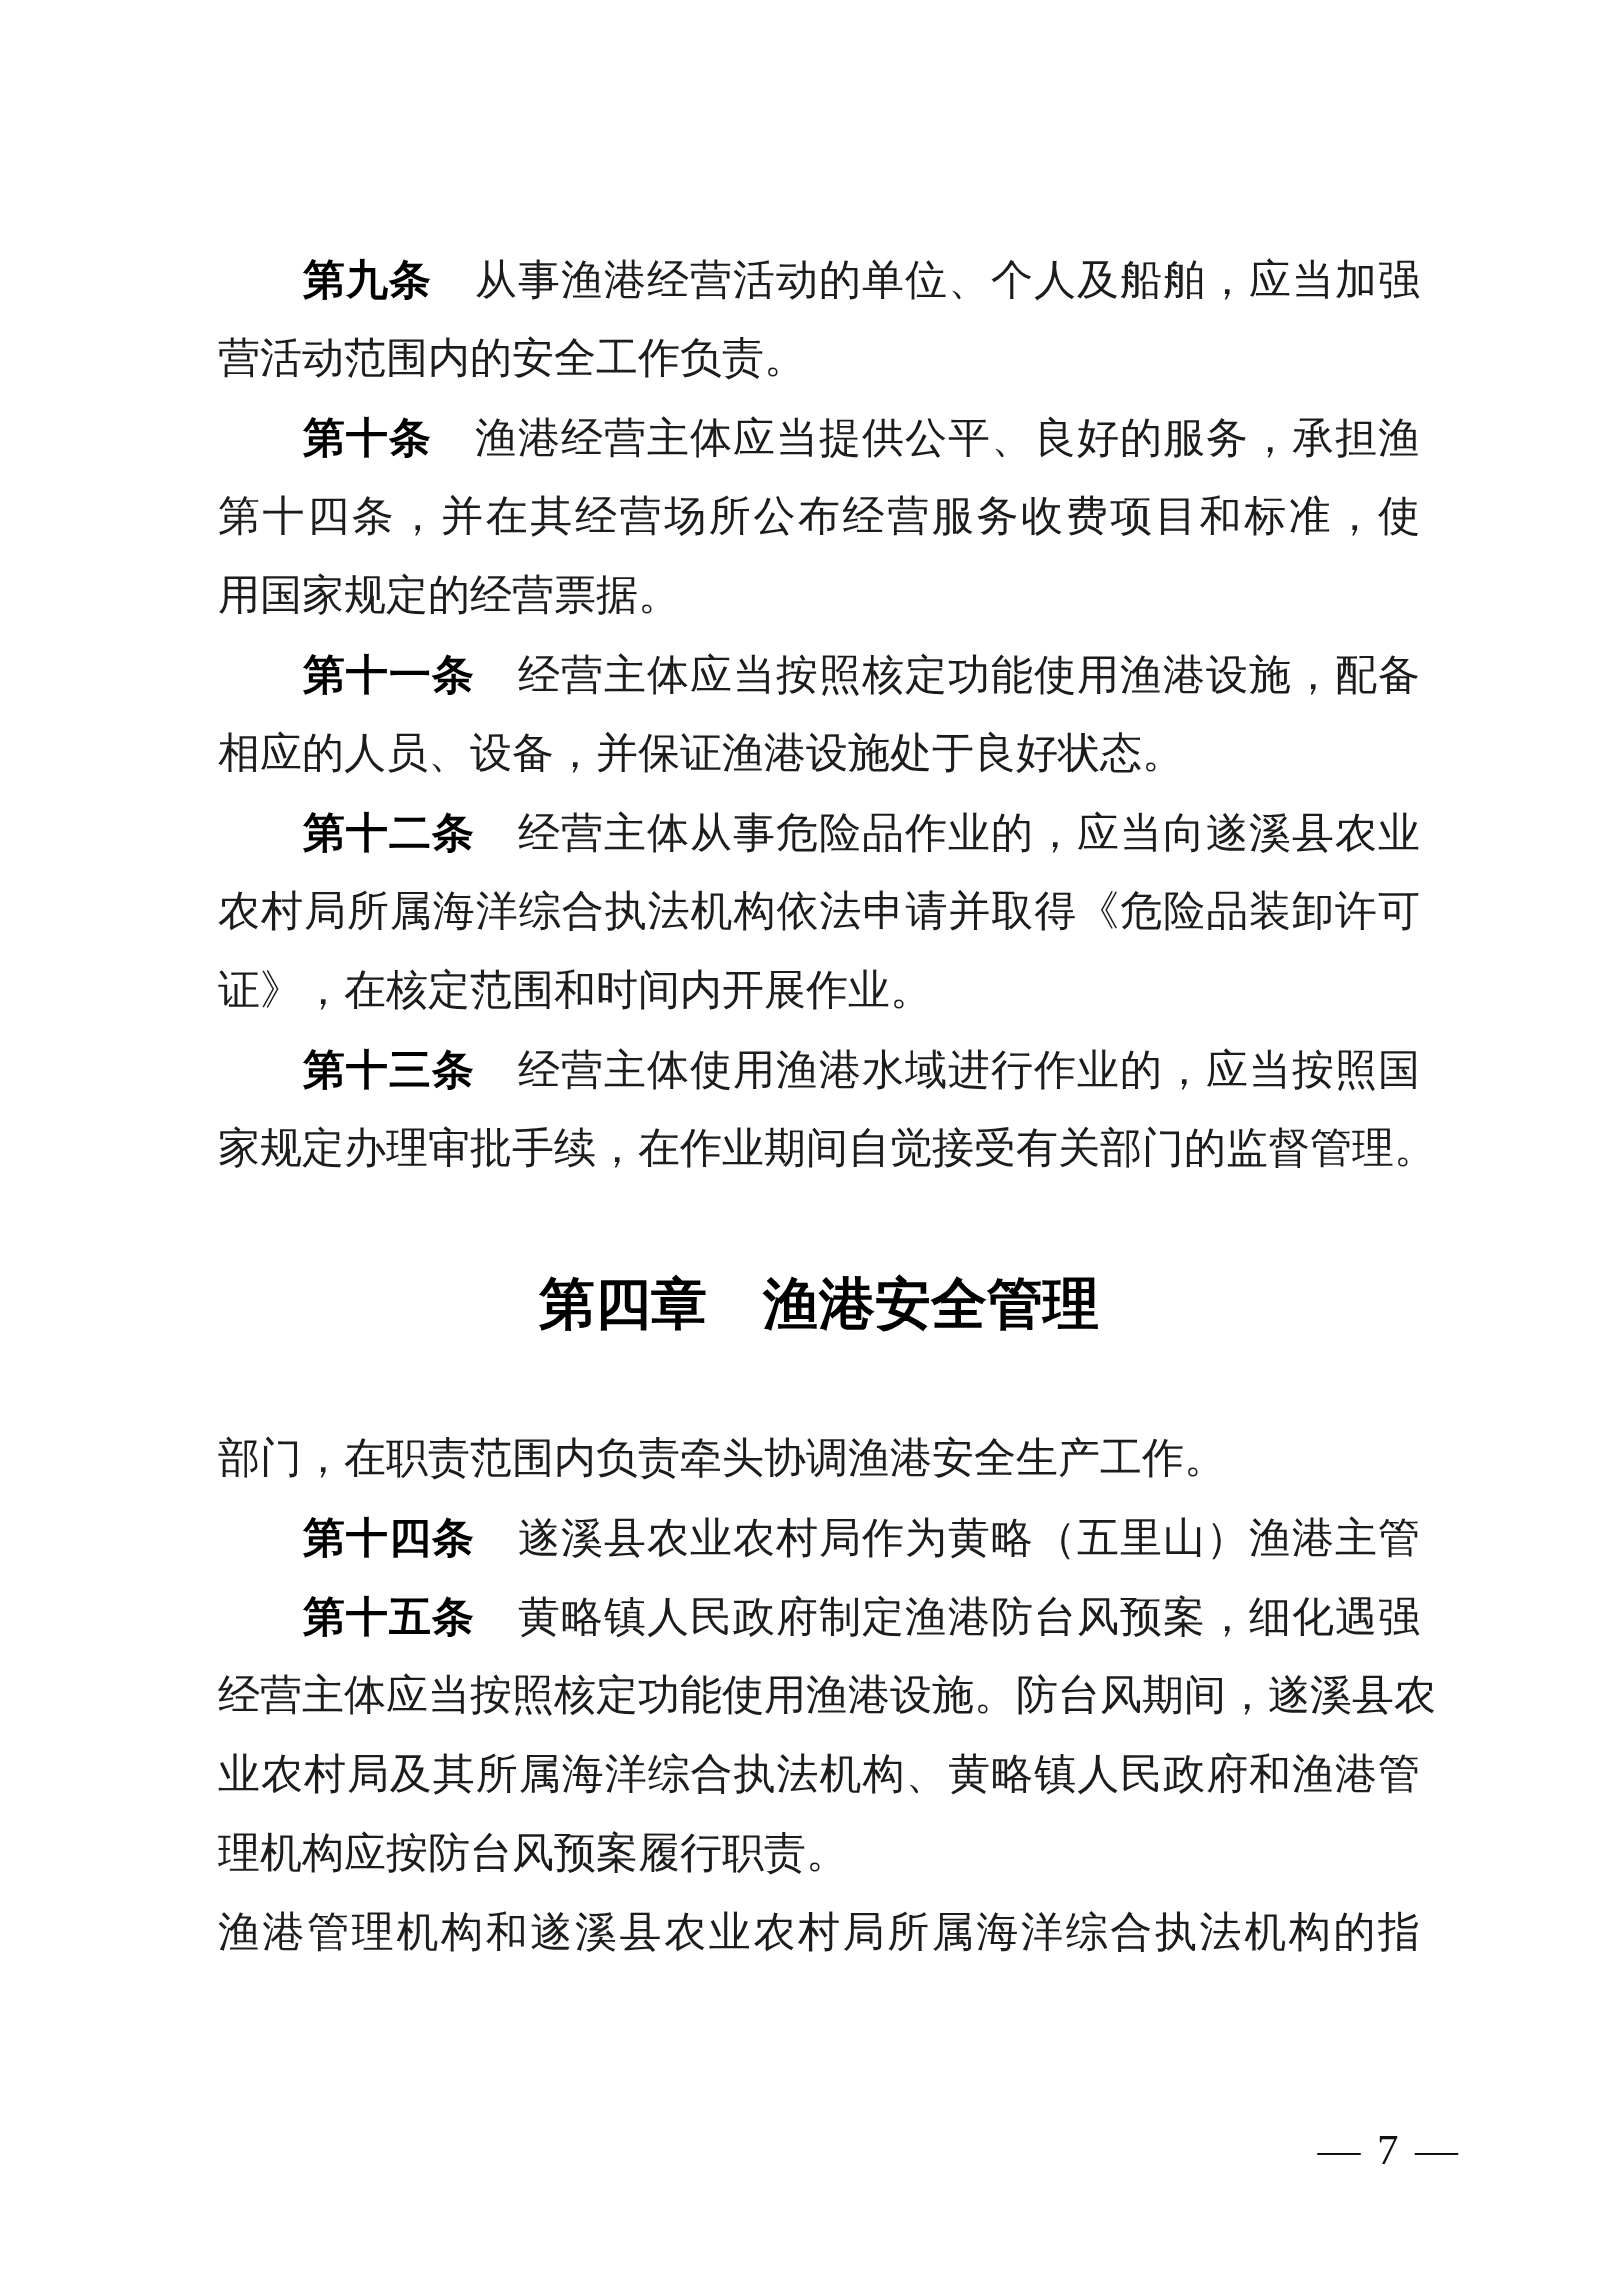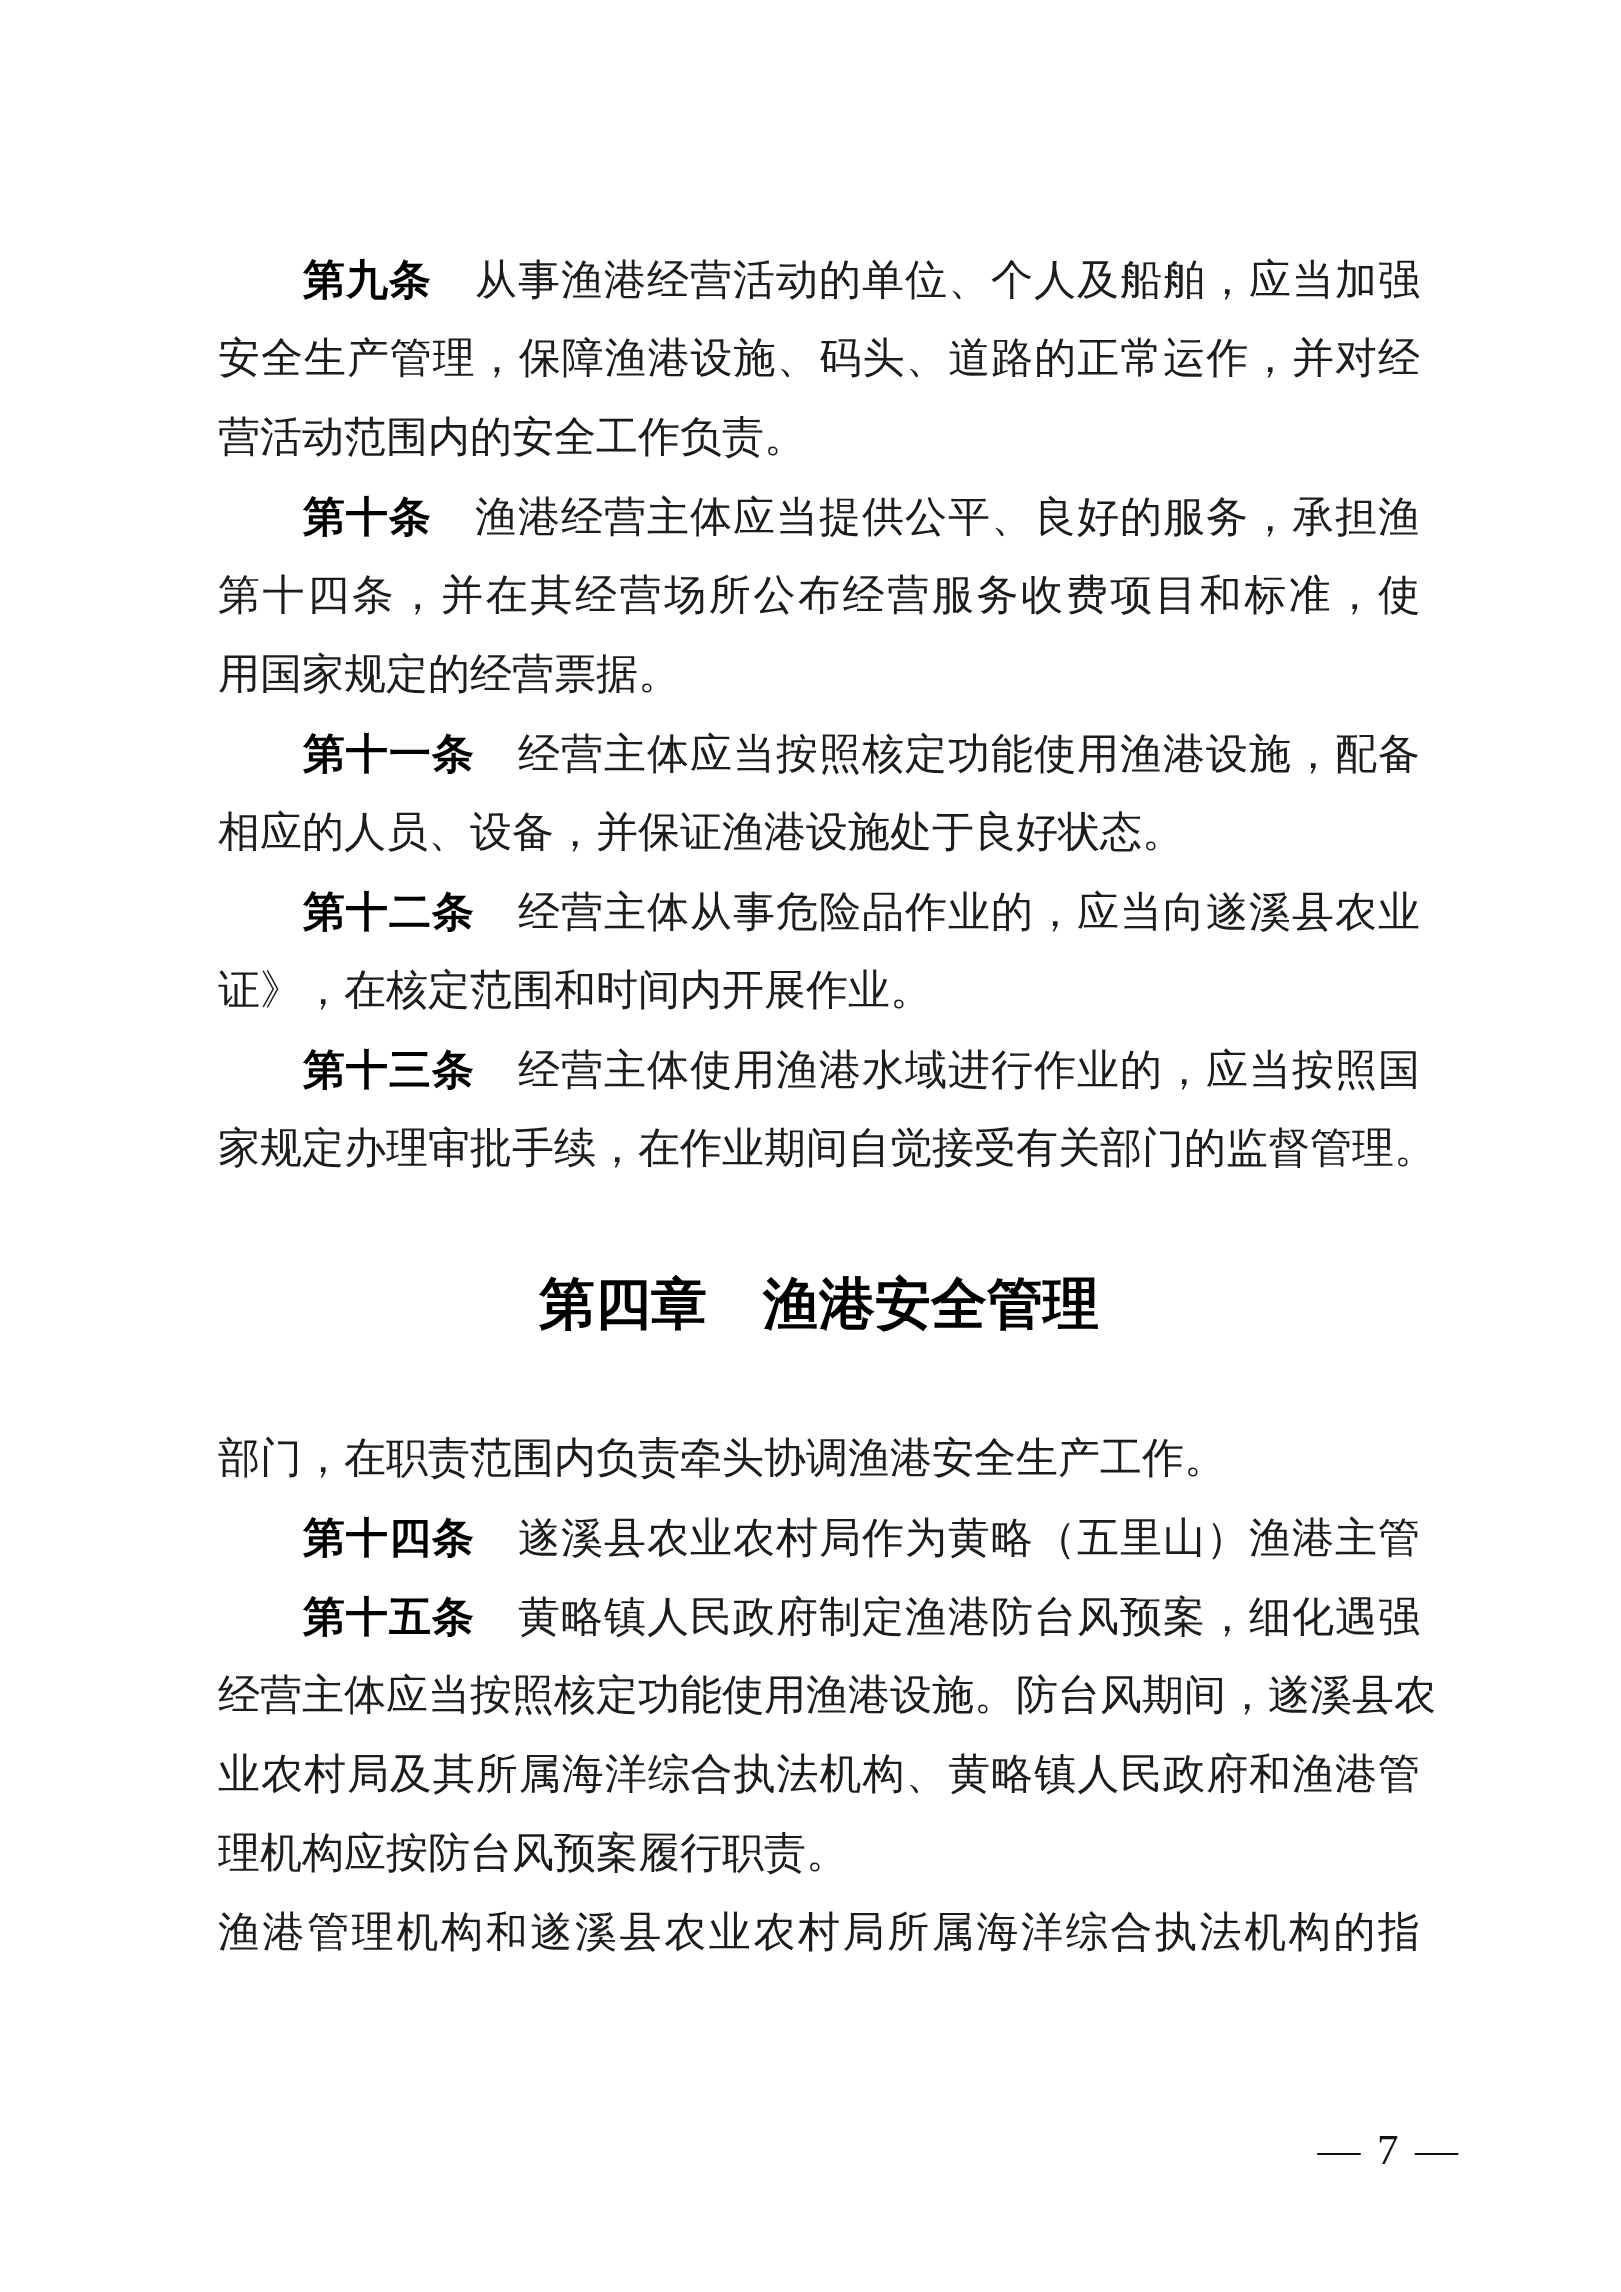--- a/index.html
+++ b/index.html
@@ -63,28 +63,28 @@
     letter-spacing: 2.9px;
     font-family: "Liberation Serif", "DejaVu Serif", serif;
   }
 </style>
 </head>
 <body>
 
 <div class="page">
   <div class="content" id="content">
       <div class="line para-start full"><span class="term">第九条</span>　从事渔港经营活动的单位、个人及船舶，应当加强</div>
-      <div class="line line full">安全生产管理，保障渔港设施、码头、道路的正常运作，并对经</div>
       <div class="line line">营活动范围内的安全工作负责。</div>
       <div class="line para-start full"><span class="term">第十条</span>　渔港经营主体应当提供公平、良好的服务，承担渔</div>
       <div class="line line full">第十四条，并在其经营场所公布经营服务收费项目和标准，使</div>
       <div class="line line">用国家规定的经营票据。</div>
       <div class="line para-start full"><span class="term">第十一条</span>　经营主体应当按照核定功能使用渔港设施，配备</div>
       <div class="line line">相应的人员、设备，并保证渔港设施处于良好状态。</div>
       <div class="line para-start full"><span class="term">第十二条</span>　经营主体从事危险品作业的，应当向遂溪县农业</div>
+      <div class="line line full">农村局所属海洋综合执法机构依法申请并取得《危险品装卸许可</div>
       <div class="line line">证》，在核定范围和时间内开展作业。</div>
       <div class="line para-start full"><span class="term">第十三条</span>　经营主体使用渔港水域进行作业的，应当按照国</div>
       <div class="line line">家规定办理审批手续，在作业期间自觉接受有关部门的监督管理。</div>
       <div class="line chapter">第四章　渔港安全管理</div>
       <div class="line line">部门，在职责范围内负责牵头协调渔港安全生产工作。</div>
       <div class="line para-start full"><span class="term">第十四条</span>　遂溪县农业农村局作为黄略（五里山）渔港主管</div>
       <div class="line para-start full"><span class="term">第十五条</span>　黄略镇人民政府制定渔港防台风预案，细化遇强</div>
       <div class="line line full">经营主体应当按照核定功能使用渔港设施。防台风期间，遂溪县农</div>
       <div class="line line full">业农村局及其所属海洋综合执法机构、黄略镇人民政府和渔港管</div>
       <div class="line line">理机构应按防台风预案履行职责。</div>

